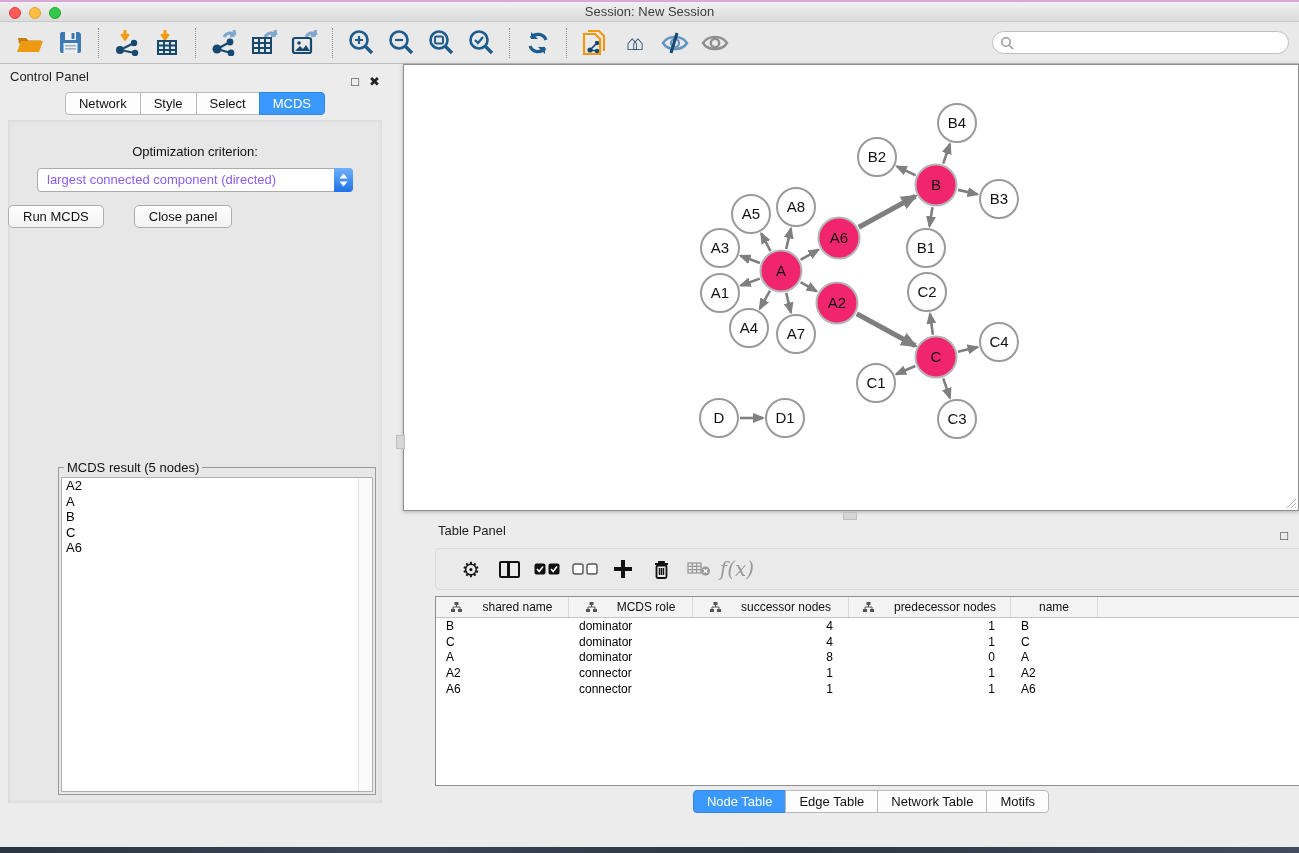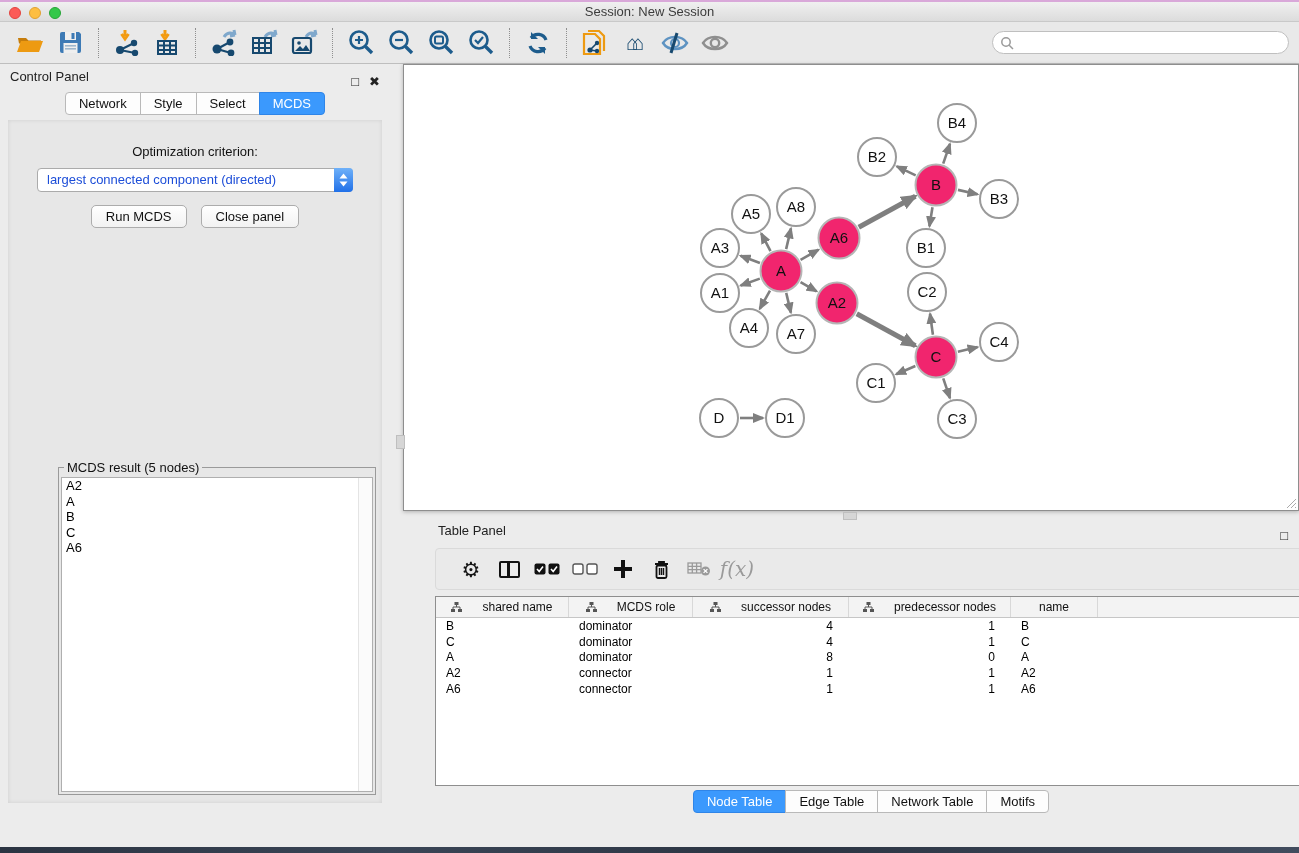--- a/index.html
+++ b/index.html
@@ -48,29 +48,29 @@
   .seg-tab:last-child { border-radius:0 4px 4px 0; }
   .seg-tab.active { background:#3B99FD; border-color:#2F85E8; color:#fff; }
   .cp-content {
     position:absolute; left:8px; right:8px; top:56px; bottom:12px;
     background:#E7E7E7; border-radius:0; box-shadow:inset 0 0 4px rgba(0,0,0,.10);
   }
   .opt-label { text-align:center; font-size:13px; margin-top:24px; color:#111; }
   .dropdown {
     position:relative; width:316px; height:24px; margin:9px auto 0;
     background:#fff; border:1px solid #ABABAB; border-radius:4px;
-    font-size:13px; line-height:22px; padding-left:9px; color:#1d4ed8;
+    font-size:13px; line-height:22px; padding-left:9px; color:#8b5cf6;
   }
   .dd-stepper {
     position:absolute; right:-1px; top:-1px; width:19px; height:24px;
     background:linear-gradient(#6FB1F9,#2070E8); border-radius:0 4px 4px 0;
     display:flex; flex-direction:column; align-items:center; justify-content:center; gap:2px;
   }
   .dd-stepper svg { display:block; }
-  .btn-row { display:flex; justify-content:center; gap:14px; margin-top:13px; }
+  .btn-row { display:flex; gap:30px; margin-top:13px; }
   .mac-btn {
     font-size:13px; font-family:inherit; background:linear-gradient(#FFFFFF,#F2F2F2);
     border:1px solid #ACACAC; border-radius:5px; padding:3px 14px; color:#111;
   }
   fieldset.result {
     position:absolute; left:6px; right:6px; top:340px; bottom:8px;
     border:1px solid #9A9A9A; padding:2px;margin-left:44px;
   }
   fieldset.result legend { font-size:13px; padding:0 3px; margin-left:3px; color:#111; }
   .listbox {

